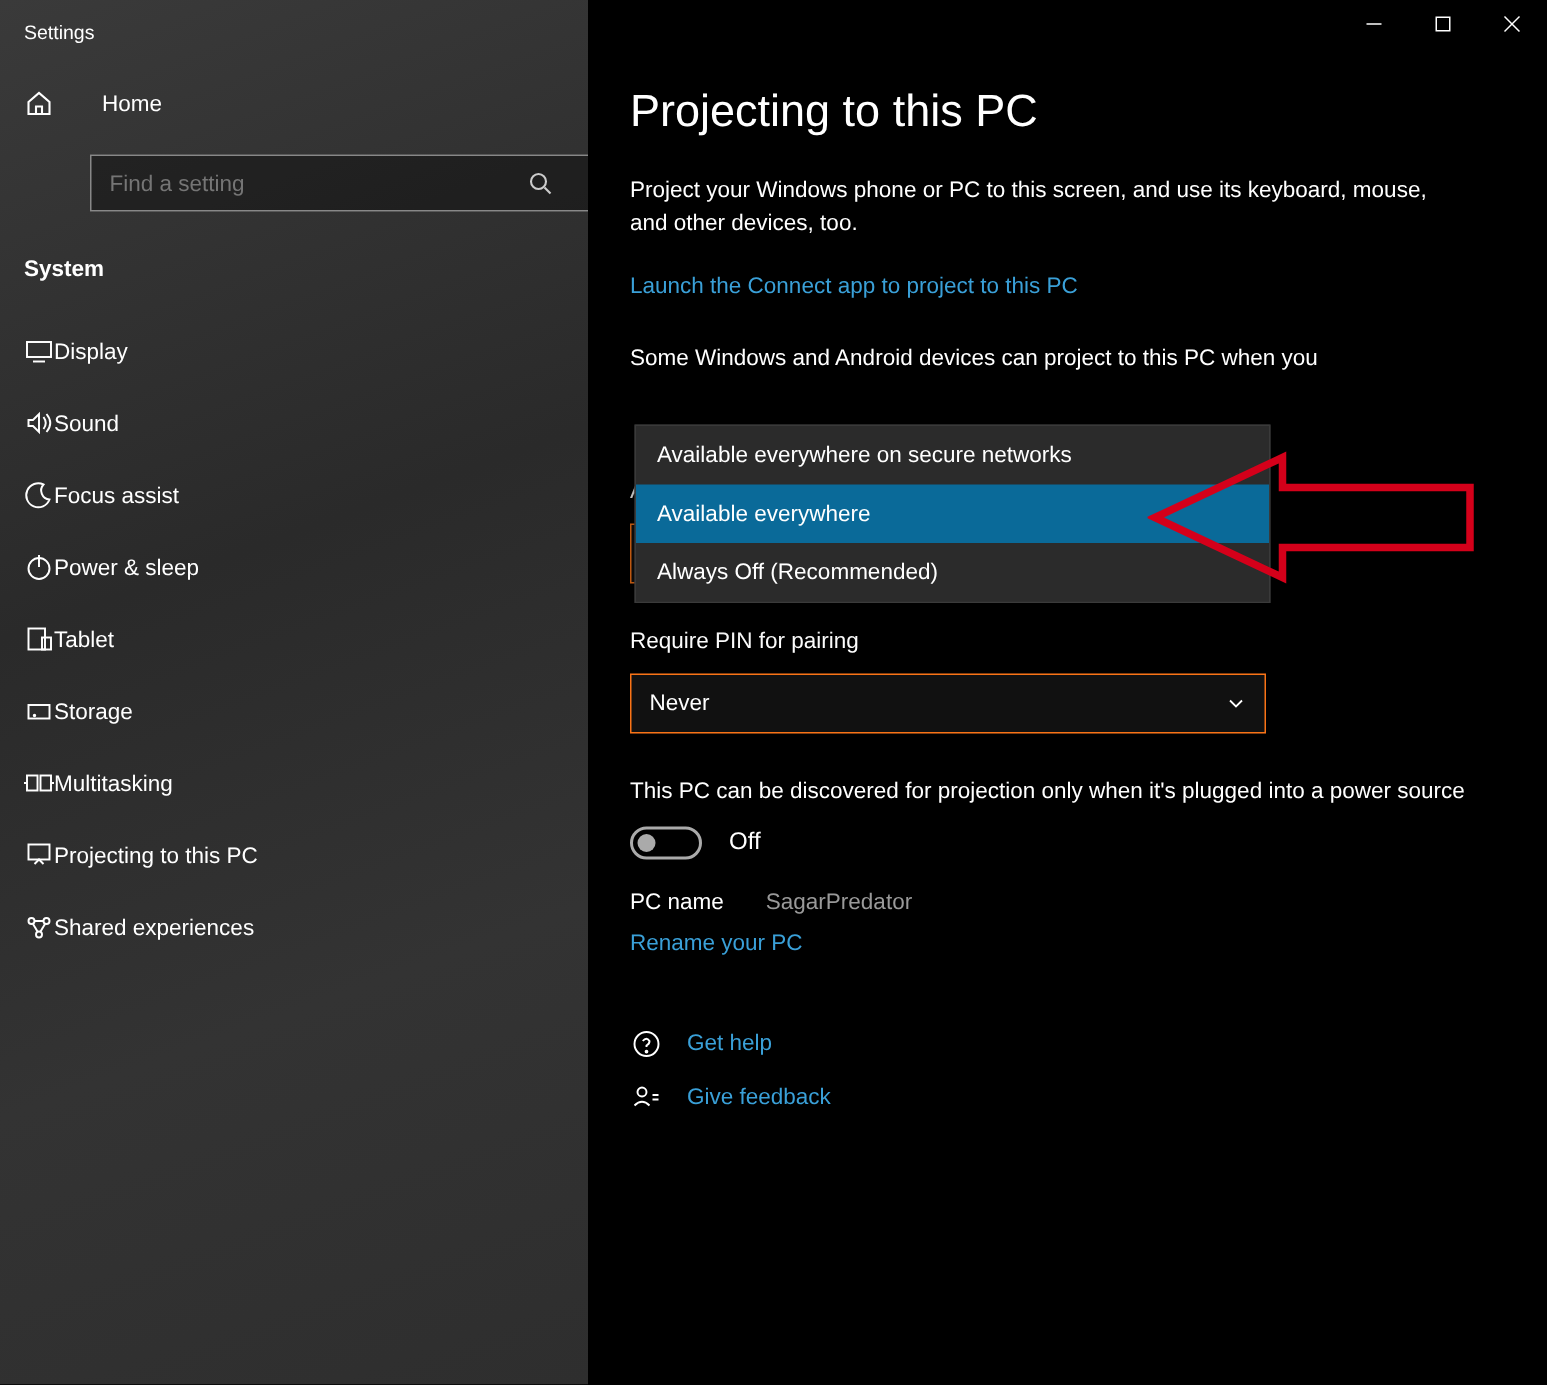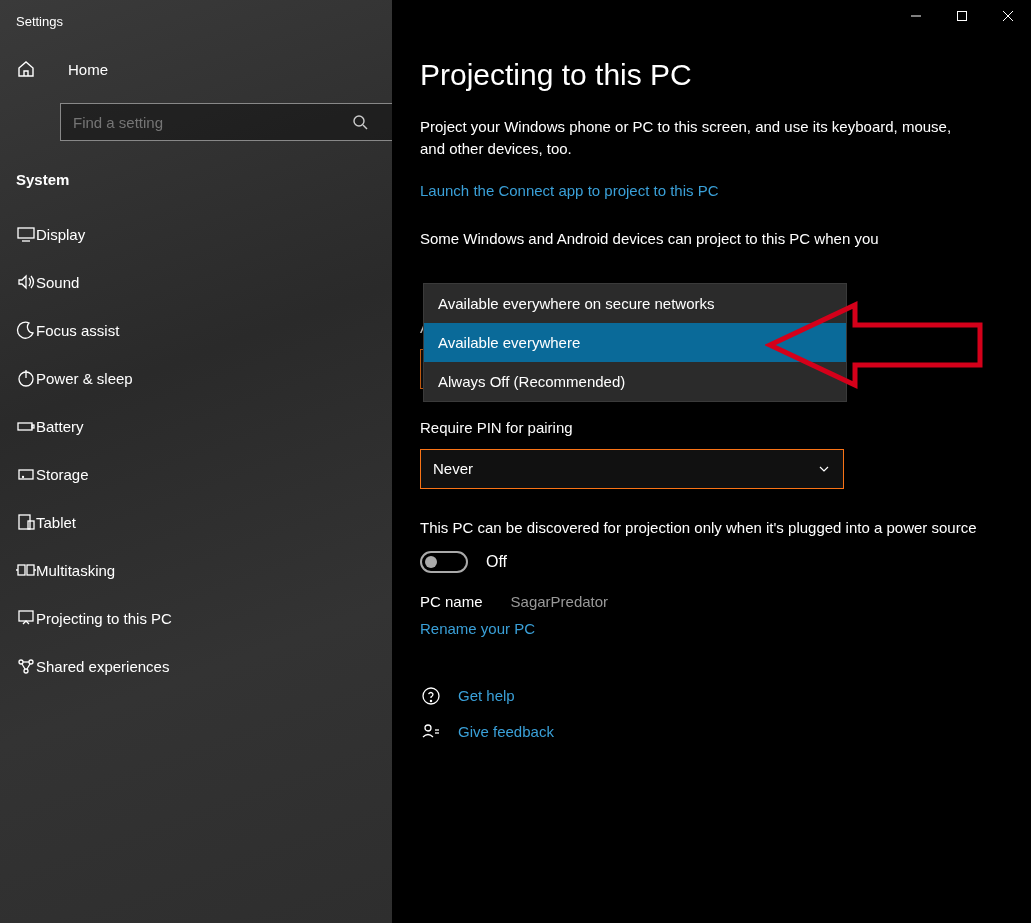--- a/index.html
+++ b/index.html
@@ -117,43 +117,34 @@
           <svg width="20" height="20" viewBox="0 0 20 20" fill="none" stroke="#fff" stroke-width="1.3">
             <circle cx="10" cy="11" r="7"></circle>
             <line x1="10" y1="2" x2="10" y2="10"></line>
           </svg>
         </span>
       <span class="lbl">Power &amp; sleep</span>
     </div>
     <div class="nav-item">
       <span class="ico">
           <svg width="20" height="20" viewBox="0 0 20 20" fill="none" stroke="#fff" stroke-width="1.3">
-            <rect x="2" y="7" width="14" height="7"></rect>
-            <rect x="16" y="9" width="2" height="3"></rect>
-          </svg>
-        </span>
-      <span class="lbl">Battery</span>
+            <rect x="3" y="3" width="11" height="14"></rect>
+            <rect x="12" y="9" width="6" height="8"></rect>
+          </svg>
+        </span>
+      <span class="lbl">Tablet</span>
     </div>
     <div class="nav-item">
       <span class="ico">
           <svg width="20" height="20" viewBox="0 0 20 20" fill="none" stroke="#fff" stroke-width="1.3">
             <rect x="3" y="6" width="14" height="9"></rect>
             <circle cx="7" cy="13" r="0.5" fill="#fff"></circle>
           </svg>
         </span>
       <span class="lbl">Storage</span>
-    </div>
-    <div class="nav-item">
-      <span class="ico">
-          <svg width="20" height="20" viewBox="0 0 20 20" fill="none" stroke="#fff" stroke-width="1.3">
-            <rect x="3" y="3" width="11" height="14"></rect>
-            <rect x="12" y="9" width="6" height="8"></rect>
-          </svg>
-        </span>
-      <span class="lbl">Tablet</span>
     </div>
     <div class="nav-item">
       <span class="ico">
           <svg width="20" height="20" viewBox="0 0 20 20" fill="none" stroke="#fff" stroke-width="1.3">
             <rect x="2" y="5" width="7" height="10"></rect>
             <rect x="11" y="5" width="7" height="10"></rect>
             <line x1="0" y1="10" x2="2" y2="10"></line>
             <line x1="18" y1="10" x2="20" y2="10"></line>
           </svg>
         </span>

